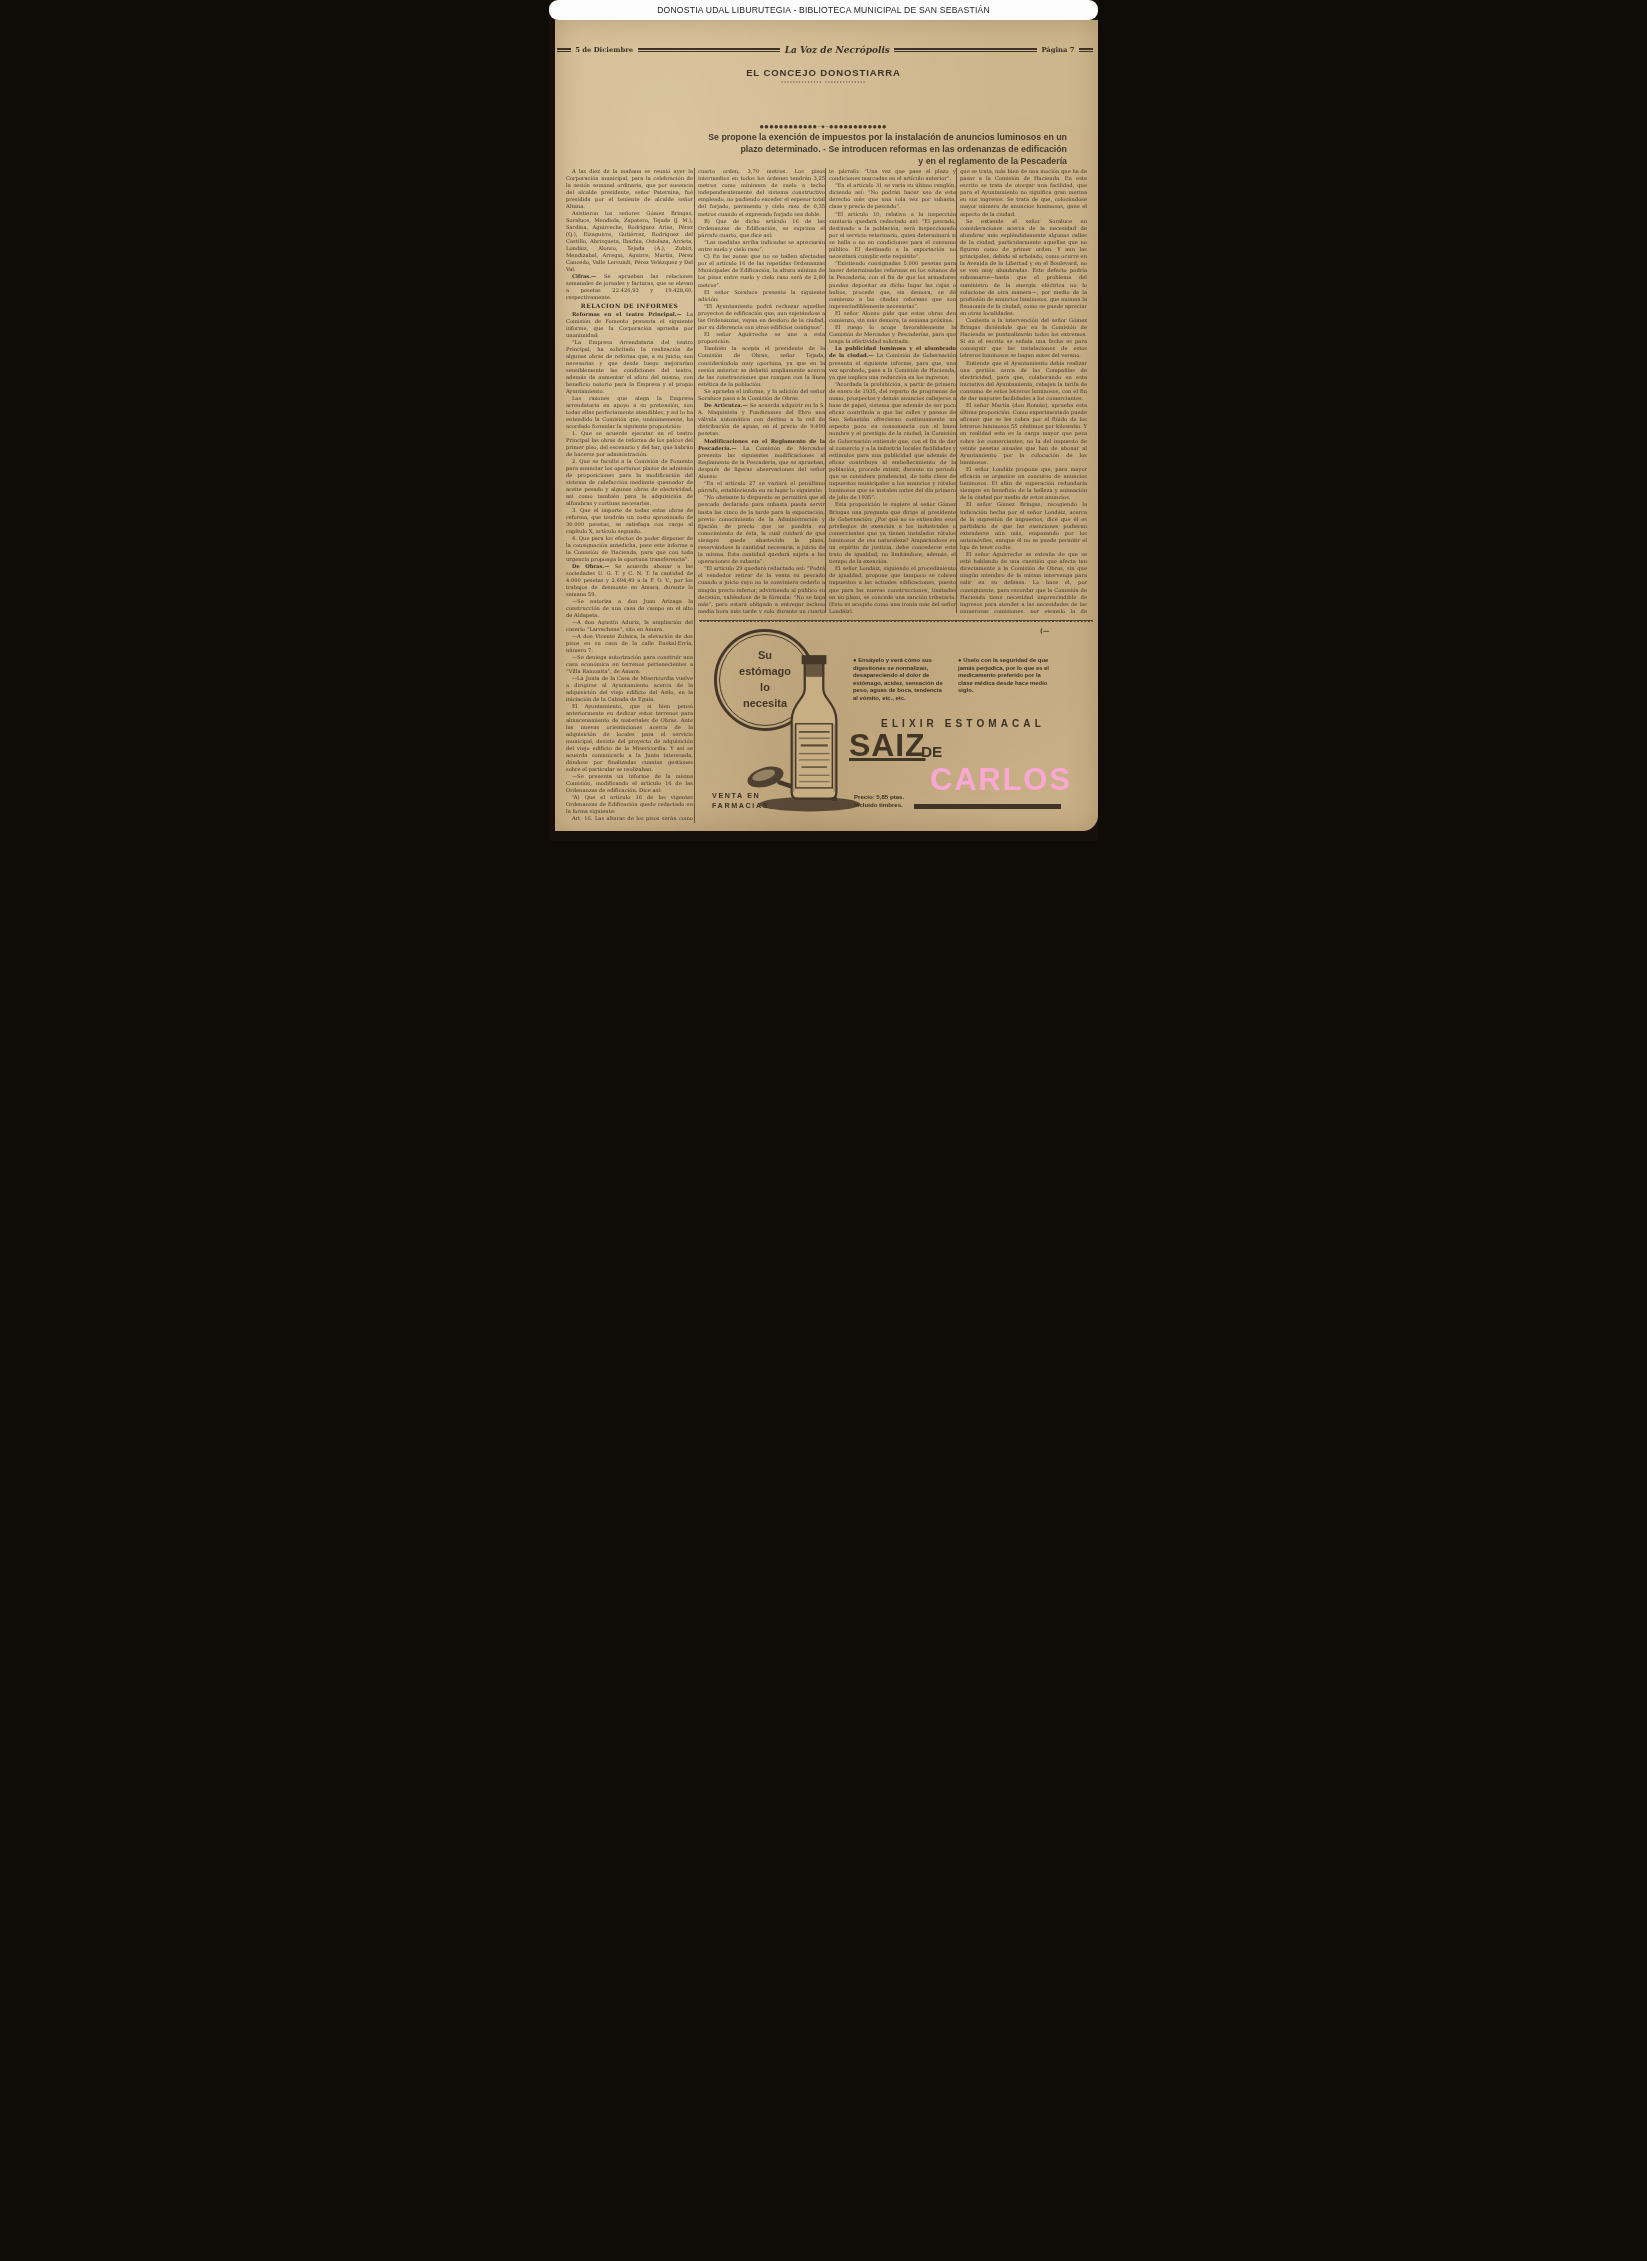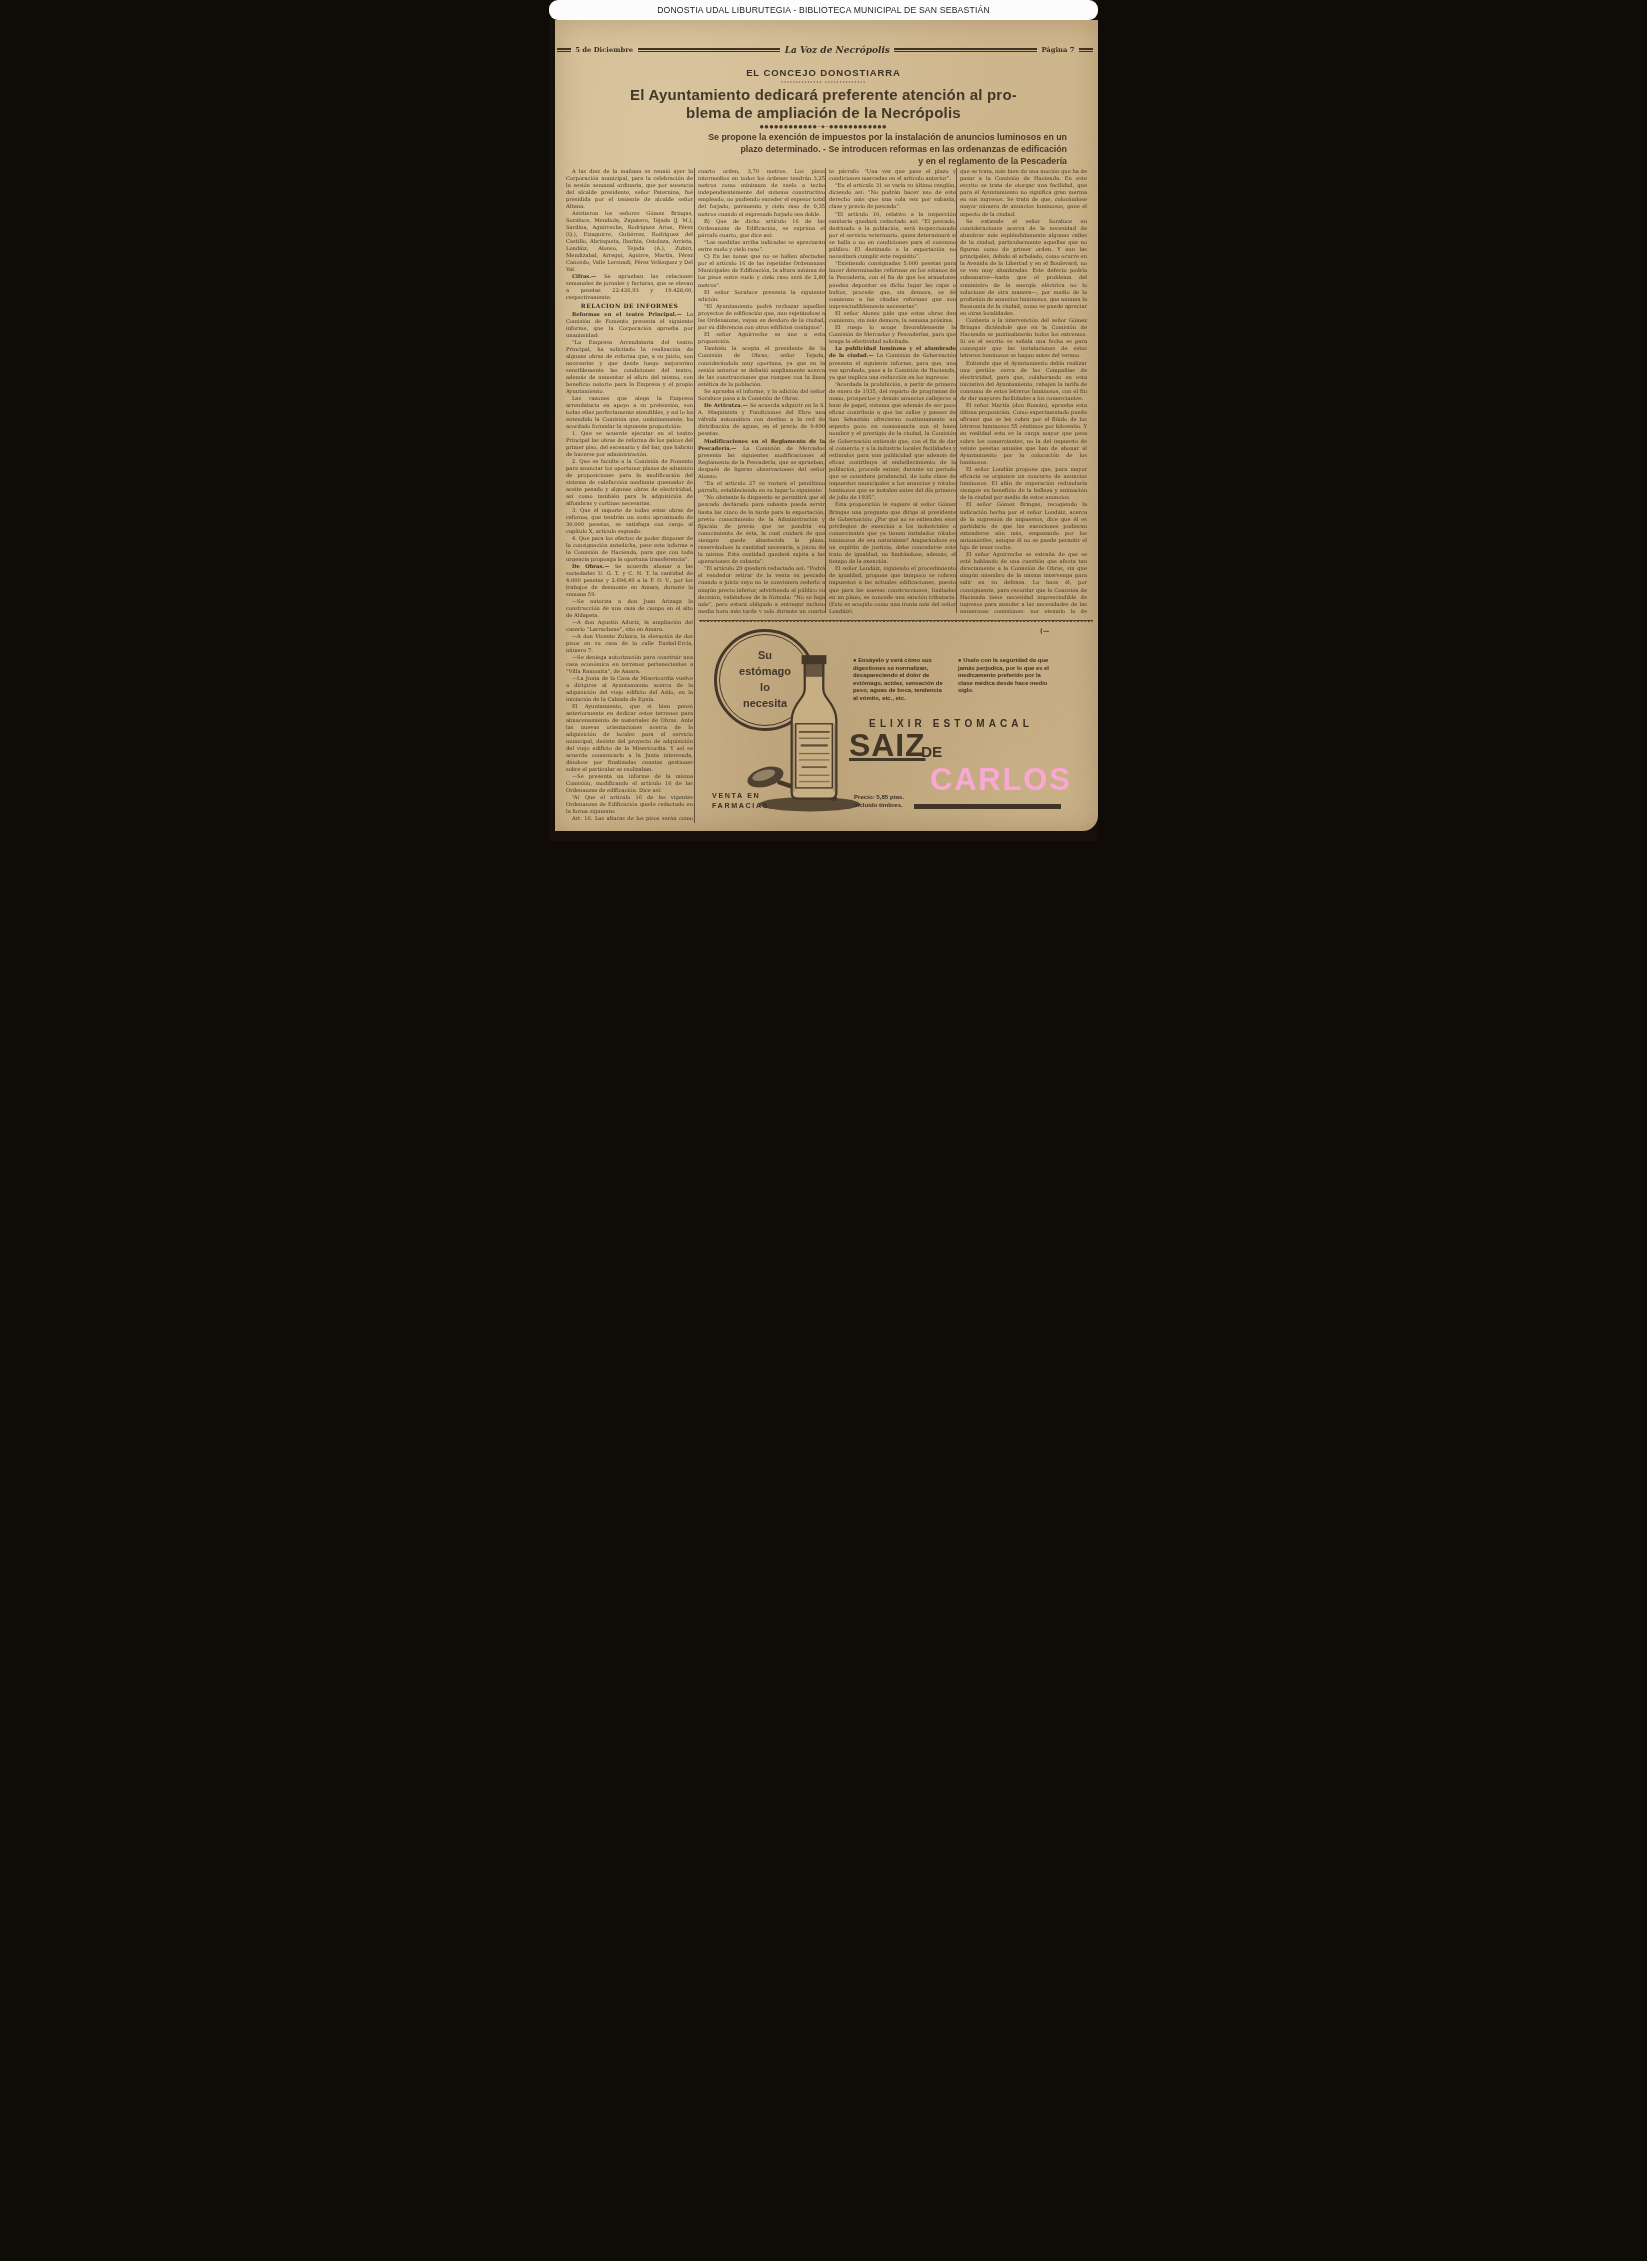--- a/index.html
+++ b/index.html
@@ -51,21 +51,21 @@
                linear-gradient(225deg,#473a28 25%,transparent 25%) -1.8px 0/3.6px 3.6px;}
   .ad-corner-mark{position:absolute;left:491px;top:627px;font:700 6.3px "DejaVu Sans",sans-serif;color:#3e3326;}
   .circle{position:absolute;left:165px;top:629px;width:102px;height:102px;border:3.6px solid #45382a;border-radius:50%;box-sizing:border-box;text-decoration:underline;}
   .circle:after{content:"";position:absolute;inset:1.8px;border:0.9px solid #45382a;border-radius:50%;}
   .circle-text{position:absolute;inset:0;padding-top:15px;text-align:center;
     font:700 11px/16px "Liberation Sans",sans-serif;color:#41362a;}
   .ad-bullet{position:absolute;top:657px;font:700 5.9px/7.5px "Liberation Sans",sans-serif;color:#3a3024;text-align:left;}
   #adb0{left:304px;width:94px;}
   #adb1{left:409px;width:99px;}
   .product{position:absolute;left:289px;width:226px;top:718px;text-align:center;
-    font:800 10px "Liberation Sans",sans-serif;letter-spacing:4.1px;color:#3a3023;white-space:nowrap;}
+    font:800 10px "Liberation Sans",sans-serif;letter-spacing:4.1px;color:#3a3023;white-space:nowrap;padding-left:12px;}
   .brand-saiz{position:absolute;left:300px;top:729px;font:800 32px/1 "Liberation Sans",sans-serif;color:#423627;letter-spacing:0.9px;text-decoration:underline;}
   .brand-de{position:absolute;left:372px;top:744px;font:800 15.4px/1 "Liberation Sans",sans-serif;color:#423627;}
   .brand-carlos{position:absolute;left:365px;top:764px;font:800 31px/1 "Liberation Sans",sans-serif;color:#f9a8d4;letter-spacing:1.8px;margin-left:16px;}
   .brand-bar{position:absolute;left:365px;top:804px;width:147px;height:5.4px;background:#3f3425;}
   .venta{position:absolute;left:157px;top:791px;font:700 7.2px/10.4px "Liberation Sans",sans-serif;letter-spacing:1.6px;color:#3a3024;margin-left:6px;}
   .precio{position:absolute;left:305px;top:793px;font:700 6.1px/8.1px "Liberation Sans",sans-serif;color:#3a3024;}
   .bottle-wrap{position:absolute;left:192px;top:647px;width:123px;height:168px;}
 </style>
 </head>
 <body>
@@ -81,24 +81,20 @@
     <div class="mrule"></div>
     <span class="m-title">La Voz de Necrópolis</span>
     <div class="mrule"></div>
     <span class="m-page">Página 7</span>
     <div class="mrule-sm"></div>
   </div>
 
   <div class="section-title">EL CONCEJO DONOSTIARRA</div>
   <div class="dotted-rule">·············· ··············</div>
 
-  <div class="headline">
-    <span>El Ayuntamiento dedicará preferente atención al pro-</span><br>
-    <span>blema de ampliación de la Necrópolis</span>
-  </div>
 
   <div class="ornament">●●●●●●●●●●●●─◆─●●●●●●●●●●●●</div>
 
   <div class="subheadline">
     <span>Se propone la exención de impuestos por la instalación de anuncios luminosos en un</span><br>
     <span>plazo determinado. - Se introducen reformas en las ordenanzas de edificación</span><br>
     <span>y en el reglamento de la Pescadería</span>
   </div>
 
   <div class="col" id="col0">

